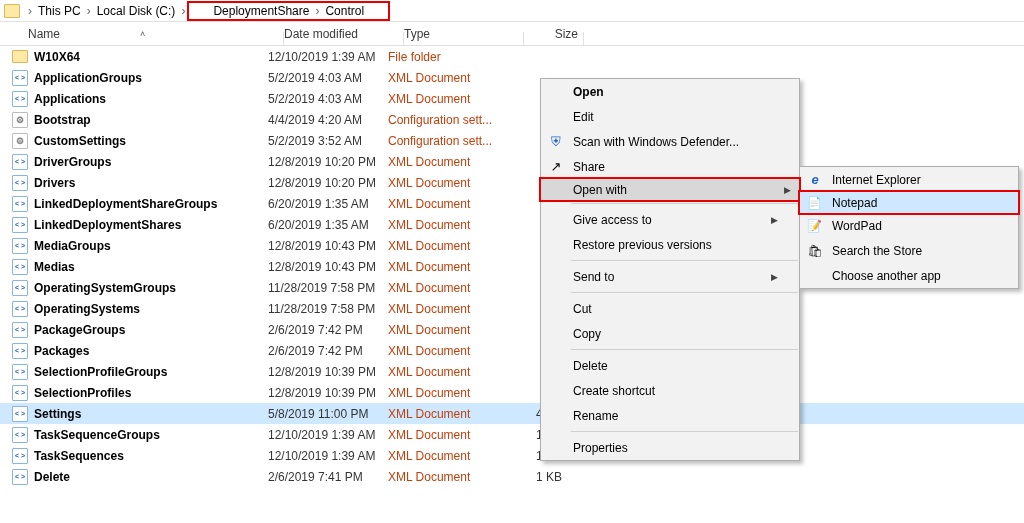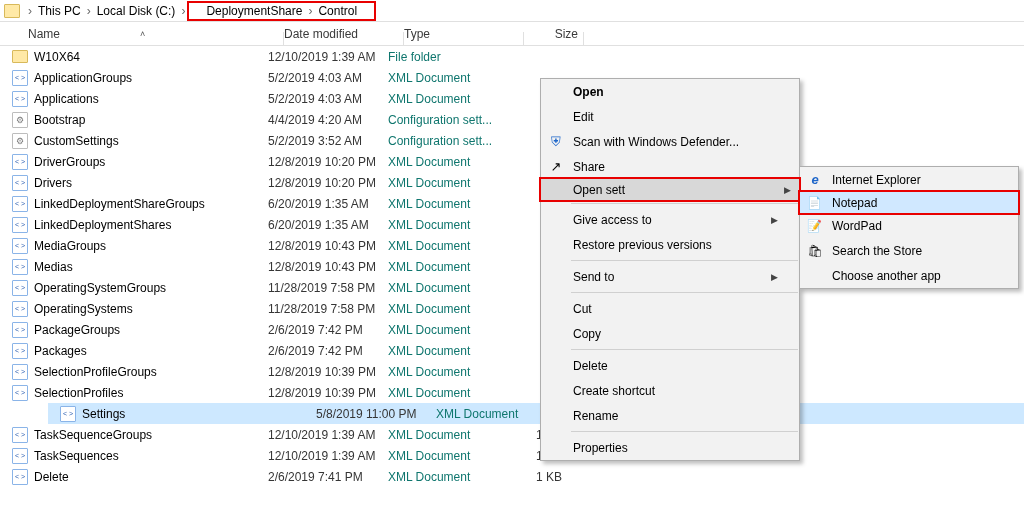--- a/index.html
+++ b/index.html
@@ -2,47 +2,47 @@
 <html><head>
 <meta charset="utf-8">
 <style>
   * { box-sizing: border-box; font-family: "Segoe UI", Arial, sans-serif; }
   body { margin: 0; width: 1024px; height: 523px; background: #fff; font-size: 12px; position: relative; color: #000; }
 
   .breadcrumb { height: 22px; display: flex; align-items: center; padding: 0 4px; border-bottom: 1px solid #e0e0e0; }
   .breadcrumb .folder-ic { width: 16px; height: 14px; background: #ffe9a6; border: 1px solid #d8b95a; border-radius: 1px; margin-right: 6px; }
   .crumb { padding: 2px 4px; }
   .chev { color: #6a6a6a; padding: 0 2px; }
-  .crumb-hi { border: 2px solid #e80000; padding: 0 13px; display: inline-flex; align-items: center; height: 20px; }
+  .crumb-hi { border: 2px solid #e80000; padding: 0 20px; display: inline-flex; align-items: center; height: 20px; }
 
   .headers { display: flex; height: 24px; align-items: center; border-bottom: 1px solid #e0e0e0; padding-left: 12px; color: #3a3a3a; }
   .col { position: relative; }
   .col-name { width: 256px; display:flex; align-items:center;margin-left:16px; }
   .sort-caret { font-size: 9px; color: #5a5a5a; margin-left: 80px; }
   .col-date { width: 120px; }
   .col-type { width: 120px; }
   .col-size { width: 60px; text-align: right; padding-right: 6px; }
   .sep { position: absolute; right: 0; top: 5px; height: 14px; border-right: 1px solid #e0e0e0; }
 
   .flist { position: relative; }
   .row { display: flex; height: 21px; align-items: center; padding-left: 12px; }
-  .row.sel { background: #cde8ff; margin-left: 48px; }
+  .row.sel { background: #cde8ff; }
   .ic { width: 16px; height: 16px; margin-right: 6px; display:flex; align-items:center; justify-content:center; }
   .ic-folder { background: #ffe9a6; border: 1px solid #d8b95a; border-radius: 1px; width:16px; height:13px; }
   .ic-xml { width: 16px; height: 16px; position: relative; }
   .ic-xml::before { content:""; position:absolute; inset:0; background:#fff; border:1px solid #8ab4e8; border-radius:1px; }
   .ic-xml::after { content:"< >"; position:absolute; inset:0; font-size:7px; color:#2a5db0; text-align:center; line-height:16px; }
   .ic-cfg { width:16px; height:16px; position:relative; }
   .ic-cfg::before { content:""; position:absolute; inset:0; background:#fff; border:1px solid #bdbdbd; border-radius:1px; }
   .ic-cfg::after { content:"⚙"; position:absolute; inset:0; font-size:9px; color:#7a7a7a; text-align:center; line-height:16px; }
 
   
-  .c-name { width: 256px; display:flex; align-items:center; }
+  .c-name { width: 256px; display:flex; align-items:center;font-weight:bold; }
   .c-date { width: 120px; color:#353535; }
-  .c-type { width: 120px; color:#0f766e; }
+  .c-type { width: 120px; color:#c2410c; }
   .c-size { width: 60px; text-align:right; padding-right:6px; color:#353535; }
 
   
   .cmenu { position:absolute; background:#f2f2f2; border:1px solid #aeaeae; box-shadow: 3px 3px 4px rgba(0,0,0,.25); font-size: 12px; }
   .cmenu.main { left: 540px; top: 78px; width: 260px; }
   .cmenu .mitem { display:flex; align-items:center; height: 25px; padding: 0 21px 0 32px; position:relative; }
   .cmenu .mitem .mi-ic { position:absolute; left:6px; width:18px; height:18px; display:flex; align-items:center; justify-content:center; font-size:13px; }
   .cmenu .mitem .arrow { margin-left:auto; font-size: 12px; color:#444; }
   .cmenu .mitem.hl { background:#d8d8d8; }
   .cmenu .mitem.hl-box { border:2px solid #e80000; margin: -2px; z-index:2; position:relative; padding-right:8px;}
@@ -330,21 +330,21 @@
     </div>
     <div class="mitem">
       <span class="mi-ic" style="color: rgb(30, 102, 201);">⛨</span>
       <span>Scan with Windows Defender...</span>
     </div>
     <div class="mitem">
       <span class="mi-ic">↗</span>
       <span>Share</span>
     </div>
     <div class="mitem hl hl-box">
-      <span>Open sett</span>
+      <span>Open with</span>
       <span class="arrow" style="font-size: 9px;">▶</span>
     </div>
     <div class="msep"></div>
     <div class="mitem">
       <span>Give access to</span>
       <span class="arrow" style="font-size: 9px;">▶</span>
     </div>
     <div class="mitem">
       <span>Restore previous versions</span>
     </div>

